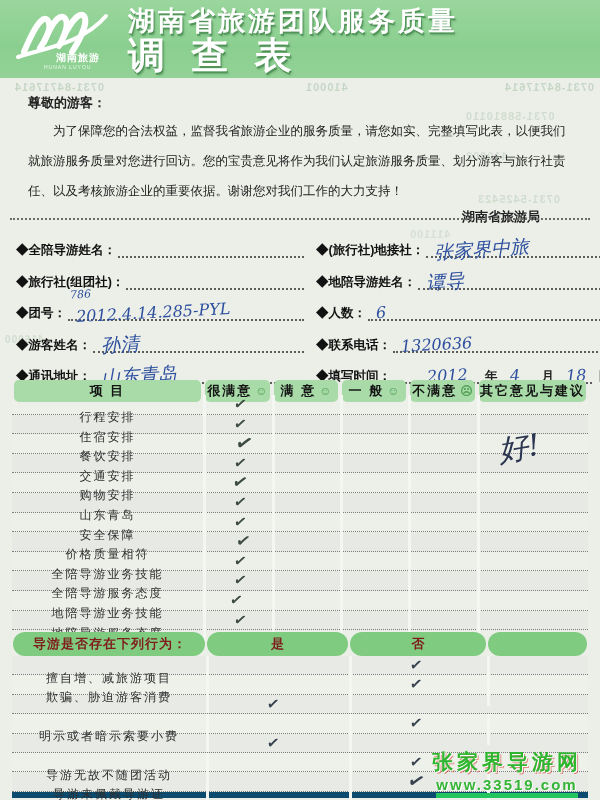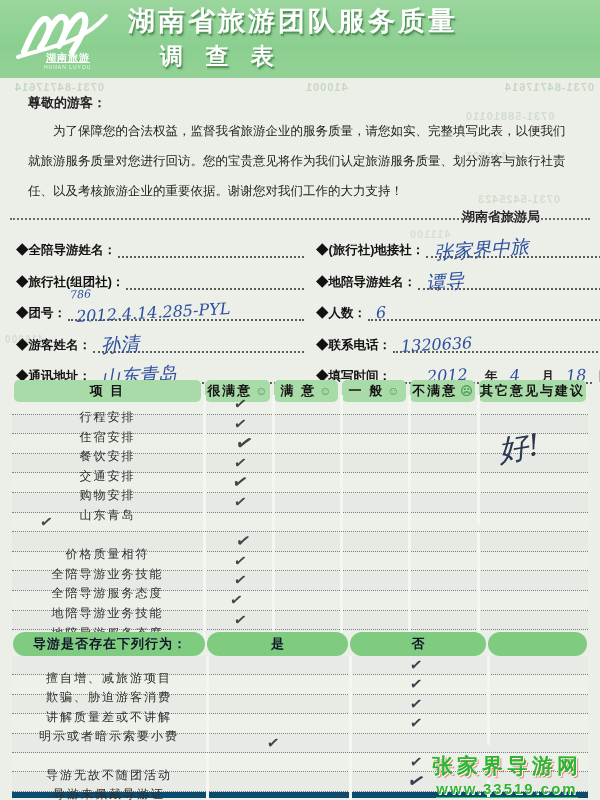--- a/index.html
+++ b/index.html
@@ -4,26 +4,26 @@
 <style>
   html,body{margin:0;padding:0;}
   .page{position:relative;width:600px;height:800px;background:#ecefe8;overflow:hidden;
         font-family:"Liberation Sans",sans-serif;color:#222;}
 
   
   .hdr{position:absolute;top:0;left:0;right:0;height:78px;
        background:linear-gradient(180deg,#9ad69d 0%,#8bcf90 60%,#93d296 100%);}
   .logo{position:absolute;left:10px;top:4px;width:112px;height:72px;}
   .logo svg{display:block;}
-  .logo-cn{position:absolute;left:36px;top:47px;color:#fff;font-size:10px;font-weight:bold;letter-spacing:1px;text-decoration:underline;}
+  .logo-cn{position:absolute;left:46px;top:47px;color:#fff;font-size:10px;font-weight:bold;letter-spacing:1px;}
   .logo-en{position:absolute;left:34px;top:60px;color:#eafbec;font-size:5px;letter-spacing:1px;}
   .titles{position:absolute;left:128px;top:4px;color:#fff;font-weight:bold;
           text-shadow:1px 2px 0 rgba(62,128,70,.65),2px 3px 2px rgba(62,128,70,.35);}
   .t1{font-size:27px;letter-spacing:3px;line-height:34px;}
-  .t2{font-size:23px;letter-spacing:8px;line-height:36px;margin-left:32px;}
+  .t2{font-size:37px;letter-spacing:8px;line-height:36px;}
 
   
   .bleed{position:absolute;color:#6f9d74;opacity:.30;transform:scaleX(-1);
          font-size:11px;font-weight:bold;letter-spacing:1px;white-space:nowrap;}
   .bl0{top:81px;left:14px;}
   .bl1{top:81px;left:305px;}
   .bl2{top:110px;right:46px;opacity:.22;}
   .bl3{top:150px;right:92px;opacity:.2;}
   .bl4{top:228px;right:150px;opacity:.18;}
   .bl5{top:193px;right:40px;opacity:.22;}
@@ -69,36 +69,36 @@
   .t1row:nth-child(5) .chk{transform:rotate(14deg) scale(1.2);}
   .t1row:nth-child(8) .chk{transform:rotate(12deg) scale(1.15);margin-left:31px;}
   .t1row:nth-child(11) .chk{margin-left:24px;}
   .comment{position:absolute;left:486px;top:56px;font-size:30px;color:#2c3550;
            font-family:"DejaVu Serif",serif;font-style:italic;transform:rotate(-10deg);}
 
   
   .table2{position:absolute;top:632px;left:12px;width:576px;}
   .t2head{display:grid;grid-template-columns:194px 143px 138px 1fr;height:24px;}
   .t2hcell{background:#7fcb80;margin:0 1px;border-radius:12px;font-weight:bold;font-size:13px;
-           line-height:23px;color:#0f172a;text-align:center;}
+           line-height:23px;color:#7f1d1d;text-align:center;}
   .t2hcell.title{text-align:left;padding-left:20px;letter-spacing:1px;}
   .t2rows{border-bottom:6px solid #0c4a6e;}
   .t2row{display:grid;grid-template-columns:194px 143px 138px 1fr;height:19.4px;
          border-bottom:1px dotted #7f7f7f;background:#e8ebe5;box-sizing:border-box;}
   .t2row:nth-child(even){background:#eef1ea;}
   .chk2{display:inline-block;font-size:15px;font-weight:bold;color:#37414f;
         margin-left:58px;transform:rotate(8deg);line-height:18px;}
   .t2row:nth-child(7) .chk2{transform:rotate(18deg) scale(1.3);}
 
   
   .watermark{position:absolute;right:4px;bottom:2px;width:178px;text-align:center;}
   .wm1{font-size:21px;font-weight:bold;color:#2fb52f;letter-spacing:4px;
        text-shadow:1px 1px 0 #ffffff,2px 2px 0 rgba(210,55,43,.55);}
   .wm2{display:inline-block;font-size:15px;font-weight:bold;color:#35b535;letter-spacing:2px;
-       border-bottom:1px solid #22c55e;text-shadow:1px 1px 0 #fff;}
+       border-bottom:5px solid #22c55e;text-shadow:1px 1px 0 #fff;}
 </style>
 </head>
 <body>
 
 <div class="page">
 
   <div class="hdr">
     <div class="logo">
       <svg width="112" height="58" viewBox="0 0 112 58">
         <path d="M14 48 C 28 14, 36 10, 39 19 C 41 26, 34 38, 30 44" stroke="#ffffff" stroke-width="6" fill="none" stroke-linecap="round"></path>
@@ -258,20 +258,21 @@
         </div>
       <div class="t1row">
           <div class="cell rlabel">山东青岛</div>
           <div class="cell"><span class="chk">✓</span></div>
           <div class="cell"></div>
           <div class="cell"></div>
           <div class="cell"></div>
           <div class="cell"></div>
         </div>
       <div class="t1row">
+          <div class="cell rlabel">安全保障</div>
           <div class="cell"><span class="chk">✓</span></div>
           <div class="cell"></div>
           <div class="cell"></div>
           <div class="cell"></div>
           <div class="cell"></div>
         </div>
       <div class="t1row">
           <div class="cell rlabel">价格质量相符</div>
           <div class="cell"><span class="chk">✓</span></div>
           <div class="cell"></div>
@@ -329,21 +330,20 @@
           <div class="cell"><span class="chk2">✓</span></div>
           <div class="cell"></div>
         </div>
       <div class="t2row">
           <div class="cell rlabel">欺骗、胁迫游客消费</div>
           <div class="cell"></div>
           <div class="cell"><span class="chk2">✓</span></div>
           <div class="cell"></div>
         </div>
       <div class="t2row">
-          <div class="cell rlabel">讲解质量差或不讲解</div>
           <div class="cell"></div>
           <div class="cell"><span class="chk2">✓</span></div>
           <div class="cell"></div>
         </div>
       <div class="t2row">
           <div class="cell rlabel">明示或者暗示索要小费</div>
           <div class="cell"></div>
           <div class="cell"><span class="chk2">✓</span></div>
           <div class="cell"></div>
         </div>

